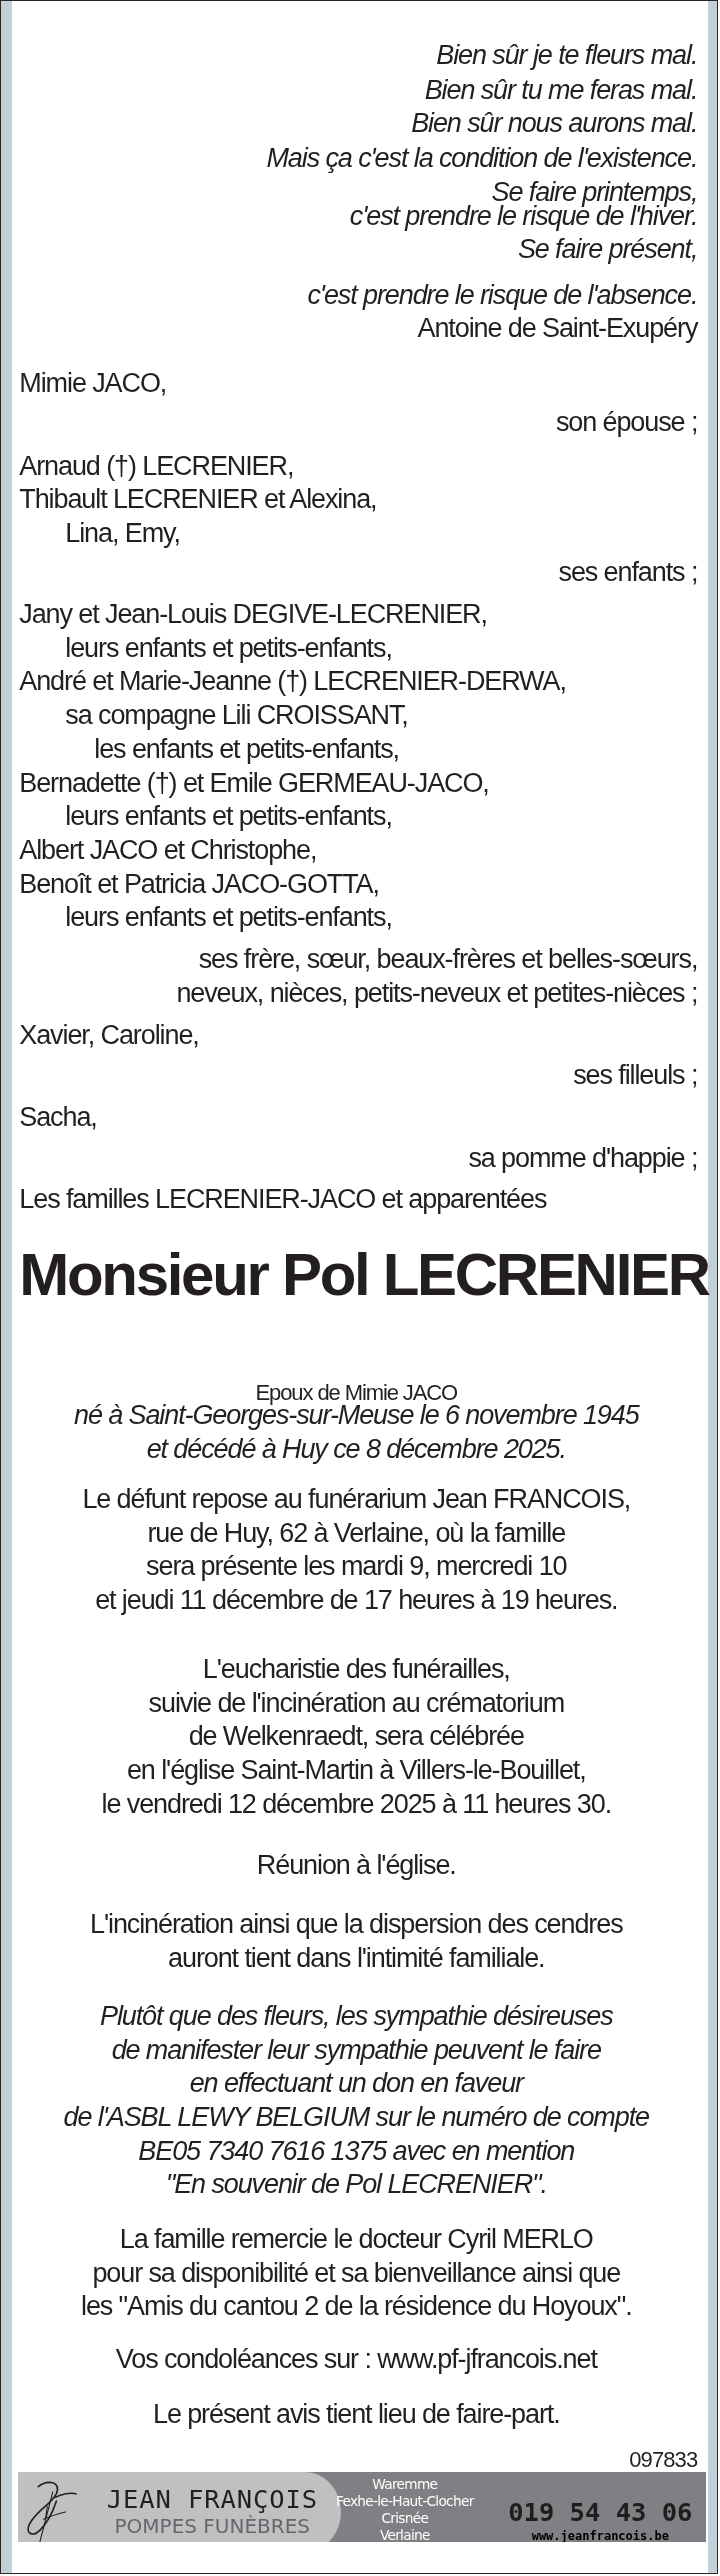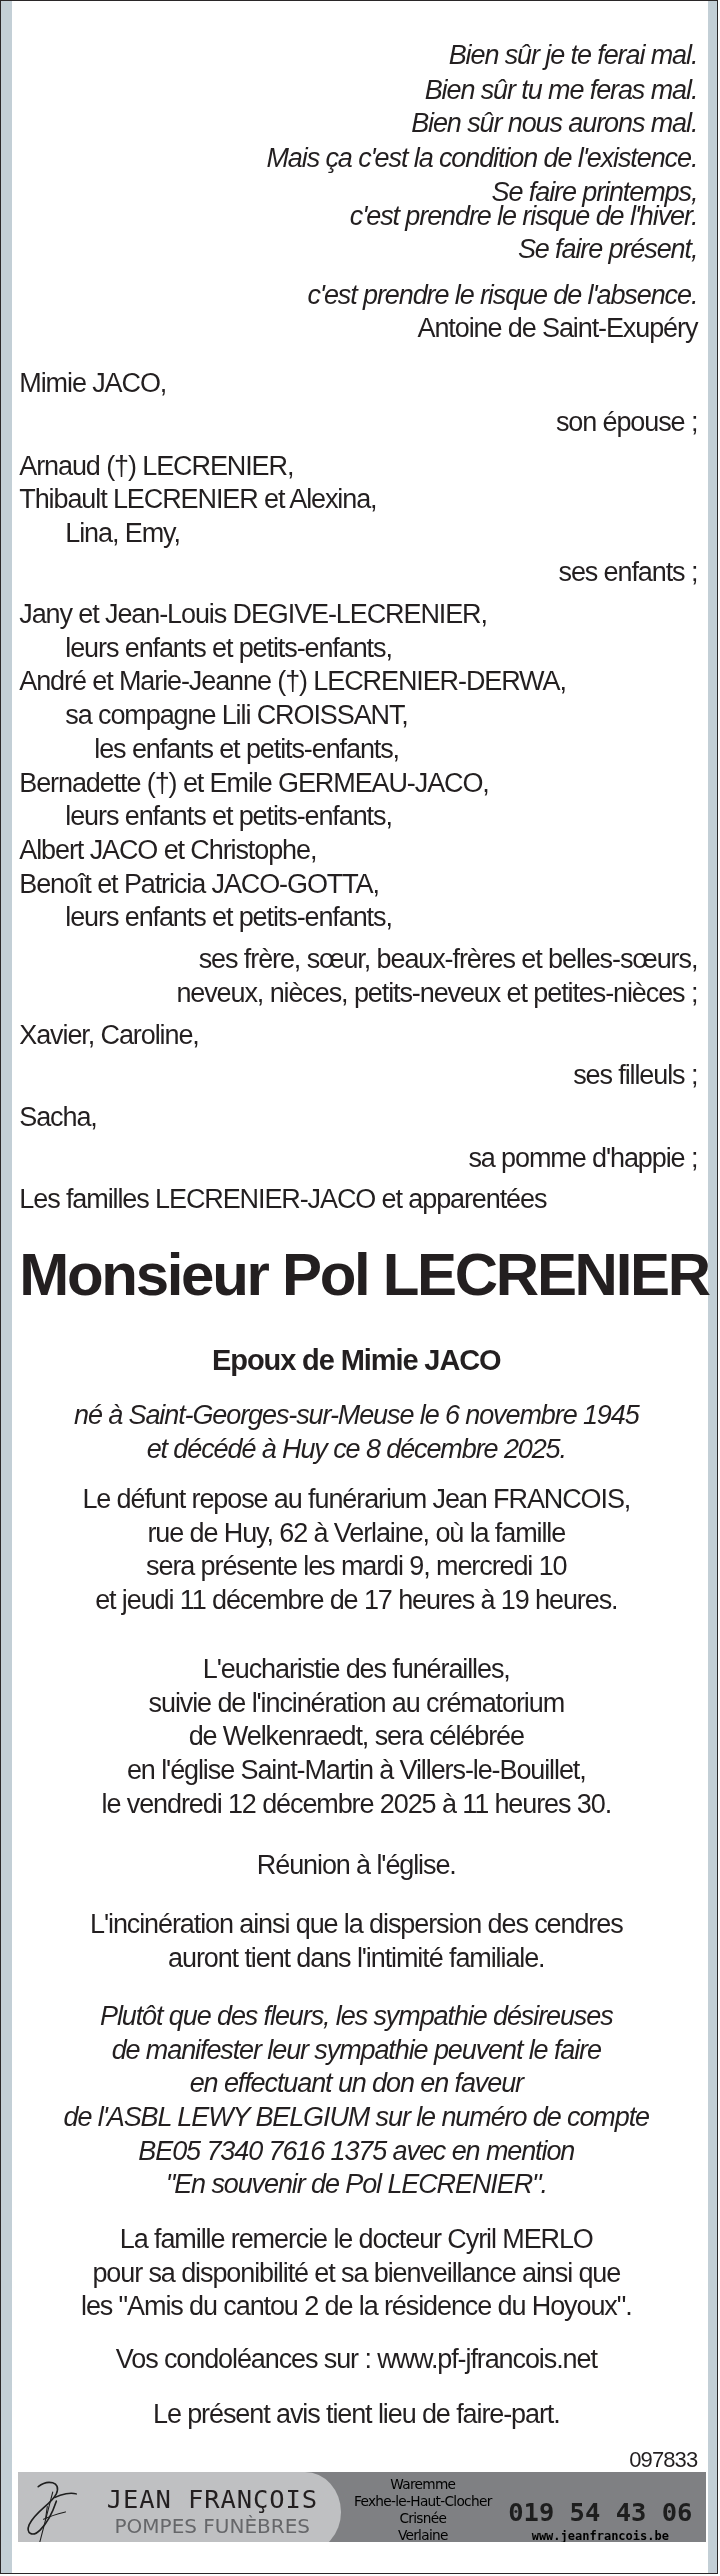--- a/index.html
+++ b/index.html
@@ -8,46 +8,46 @@
   .frame { position: absolute; left: 0; top: 0; width: 716px; height: 2572px;
            border: 1.8px solid #2a2728; background: #c3cfd6; }
   .paper { position: absolute; left: 11px; top: 0; width: 696px; height: 2572px; background: #ffffff; }
   .content { position: absolute; left: 7.3px; top: 0; width: 678px; }
   .ln { position: absolute; white-space: nowrap; font-size: 27px; line-height: 33px; letter-spacing: -1.1px; }
   .r { right: 0; text-align: right; }
   .l { left: 0; }
   .c { left: 0; right: 4px; text-align: center; }
   .it { font-style: italic; }
   .title { font-weight: bold; font-size: 60px; line-height: 66px; letter-spacing: -2.3px; }
-  .sub { font-weight: bold; font-size: 29px; line-height: 35px; letter-spacing: -1.1px; }
+  .sub { font-weight: normal; font-size: 22px; line-height: 35px; letter-spacing: -1.1px; margin-top: 32px; }
   .ref { font-size: 22px; letter-spacing: -0.9px; }
 
   .banner { position: absolute; left: 17.3px; top: 2471px; width: 688px; height: 70px; background: #7f8083; overflow: hidden; }
   .banner .light { position: absolute; left: 0; top: 0; width: 323px; height: 80px; background: #bfc0c2;
                    border-top-right-radius: 36px 40px; border-bottom-right-radius: 36px 40px; }
   .logo { position: absolute; left: 1.8px; top: 1.8px; width: 60px; height: 76px; }
   .brand { position: absolute; left: 71px; top: 12.7px; width: 246px; text-align: center; }
   .brand .name { font-family: "DejaVu Sans Mono", monospace; font-size: 25.5px; line-height: 29px; color: #231f20; letter-spacing: 0.9px; }
   .brand .tag { font-family: "DejaVu Sans", sans-serif; font-size: 20px; line-height: 25.5px; color: #66676a; letter-spacing: 0px; }
-  .towns { position: absolute; left: 328px; top: 3.6px; width: 153px; text-align: center; color: #000000;
+  .towns { position: absolute; left: 310px; top: 3.6px; width: 153px; text-align: center; color: #ffffff;
            font-family: "DejaVu Sans", sans-serif; font-size: 13.7px; line-height: 17.3px; letter-spacing: -0.7px; }
   .phone { position: absolute; left: 482px; top: 27px; width: 200px; text-align: center; color: #1e1e1e;
            font-family: "DejaVu Sans Mono", monospace; font-weight: bold; font-size: 25.5px; line-height: 27px; letter-spacing: 0px; }
   .web { position: absolute; left: 482px; top: 56px; width: 200px; text-align: center; color: #000000;
          font-family: "DejaVu Sans Mono", monospace; font-weight: bold; font-size: 12px; line-height: 16.4px; letter-spacing: 0px; }
 </style>
 </head>
 <body>
 
 <div class="frame">
   <div class="paper">
     <div class="content">
 
       <div>
-        <div class="ln r it" style="top:38px">Bien sûr je te ferai mal.</div>
+        <div class="ln r it" style="top:38px">Bien sûr je te fleurs mal.</div>
         <div class="ln r it" style="top:73px">Bien sûr tu me feras mal.</div>
         <div class="ln r it" style="top:106px">Bien sûr nous aurons mal.</div>
         <div class="ln r it" style="top:141px">Mais ça c'est la condition de l'existence.</div>
         <div class="ln r it" style="top:175px">Se faire printemps,</div>
         <div class="ln r it" style="top:199px">c'est prendre le risque de l'hiver.</div>
         <div class="ln r it" style="top:232px">Se faire présent,</div>
         <div class="ln r it" style="top:278px">c'est prendre le risque de l'absence.</div>
         <div class="ln r" style="top:311px">Antoine de Saint-Exupéry</div>
       </div>
 

